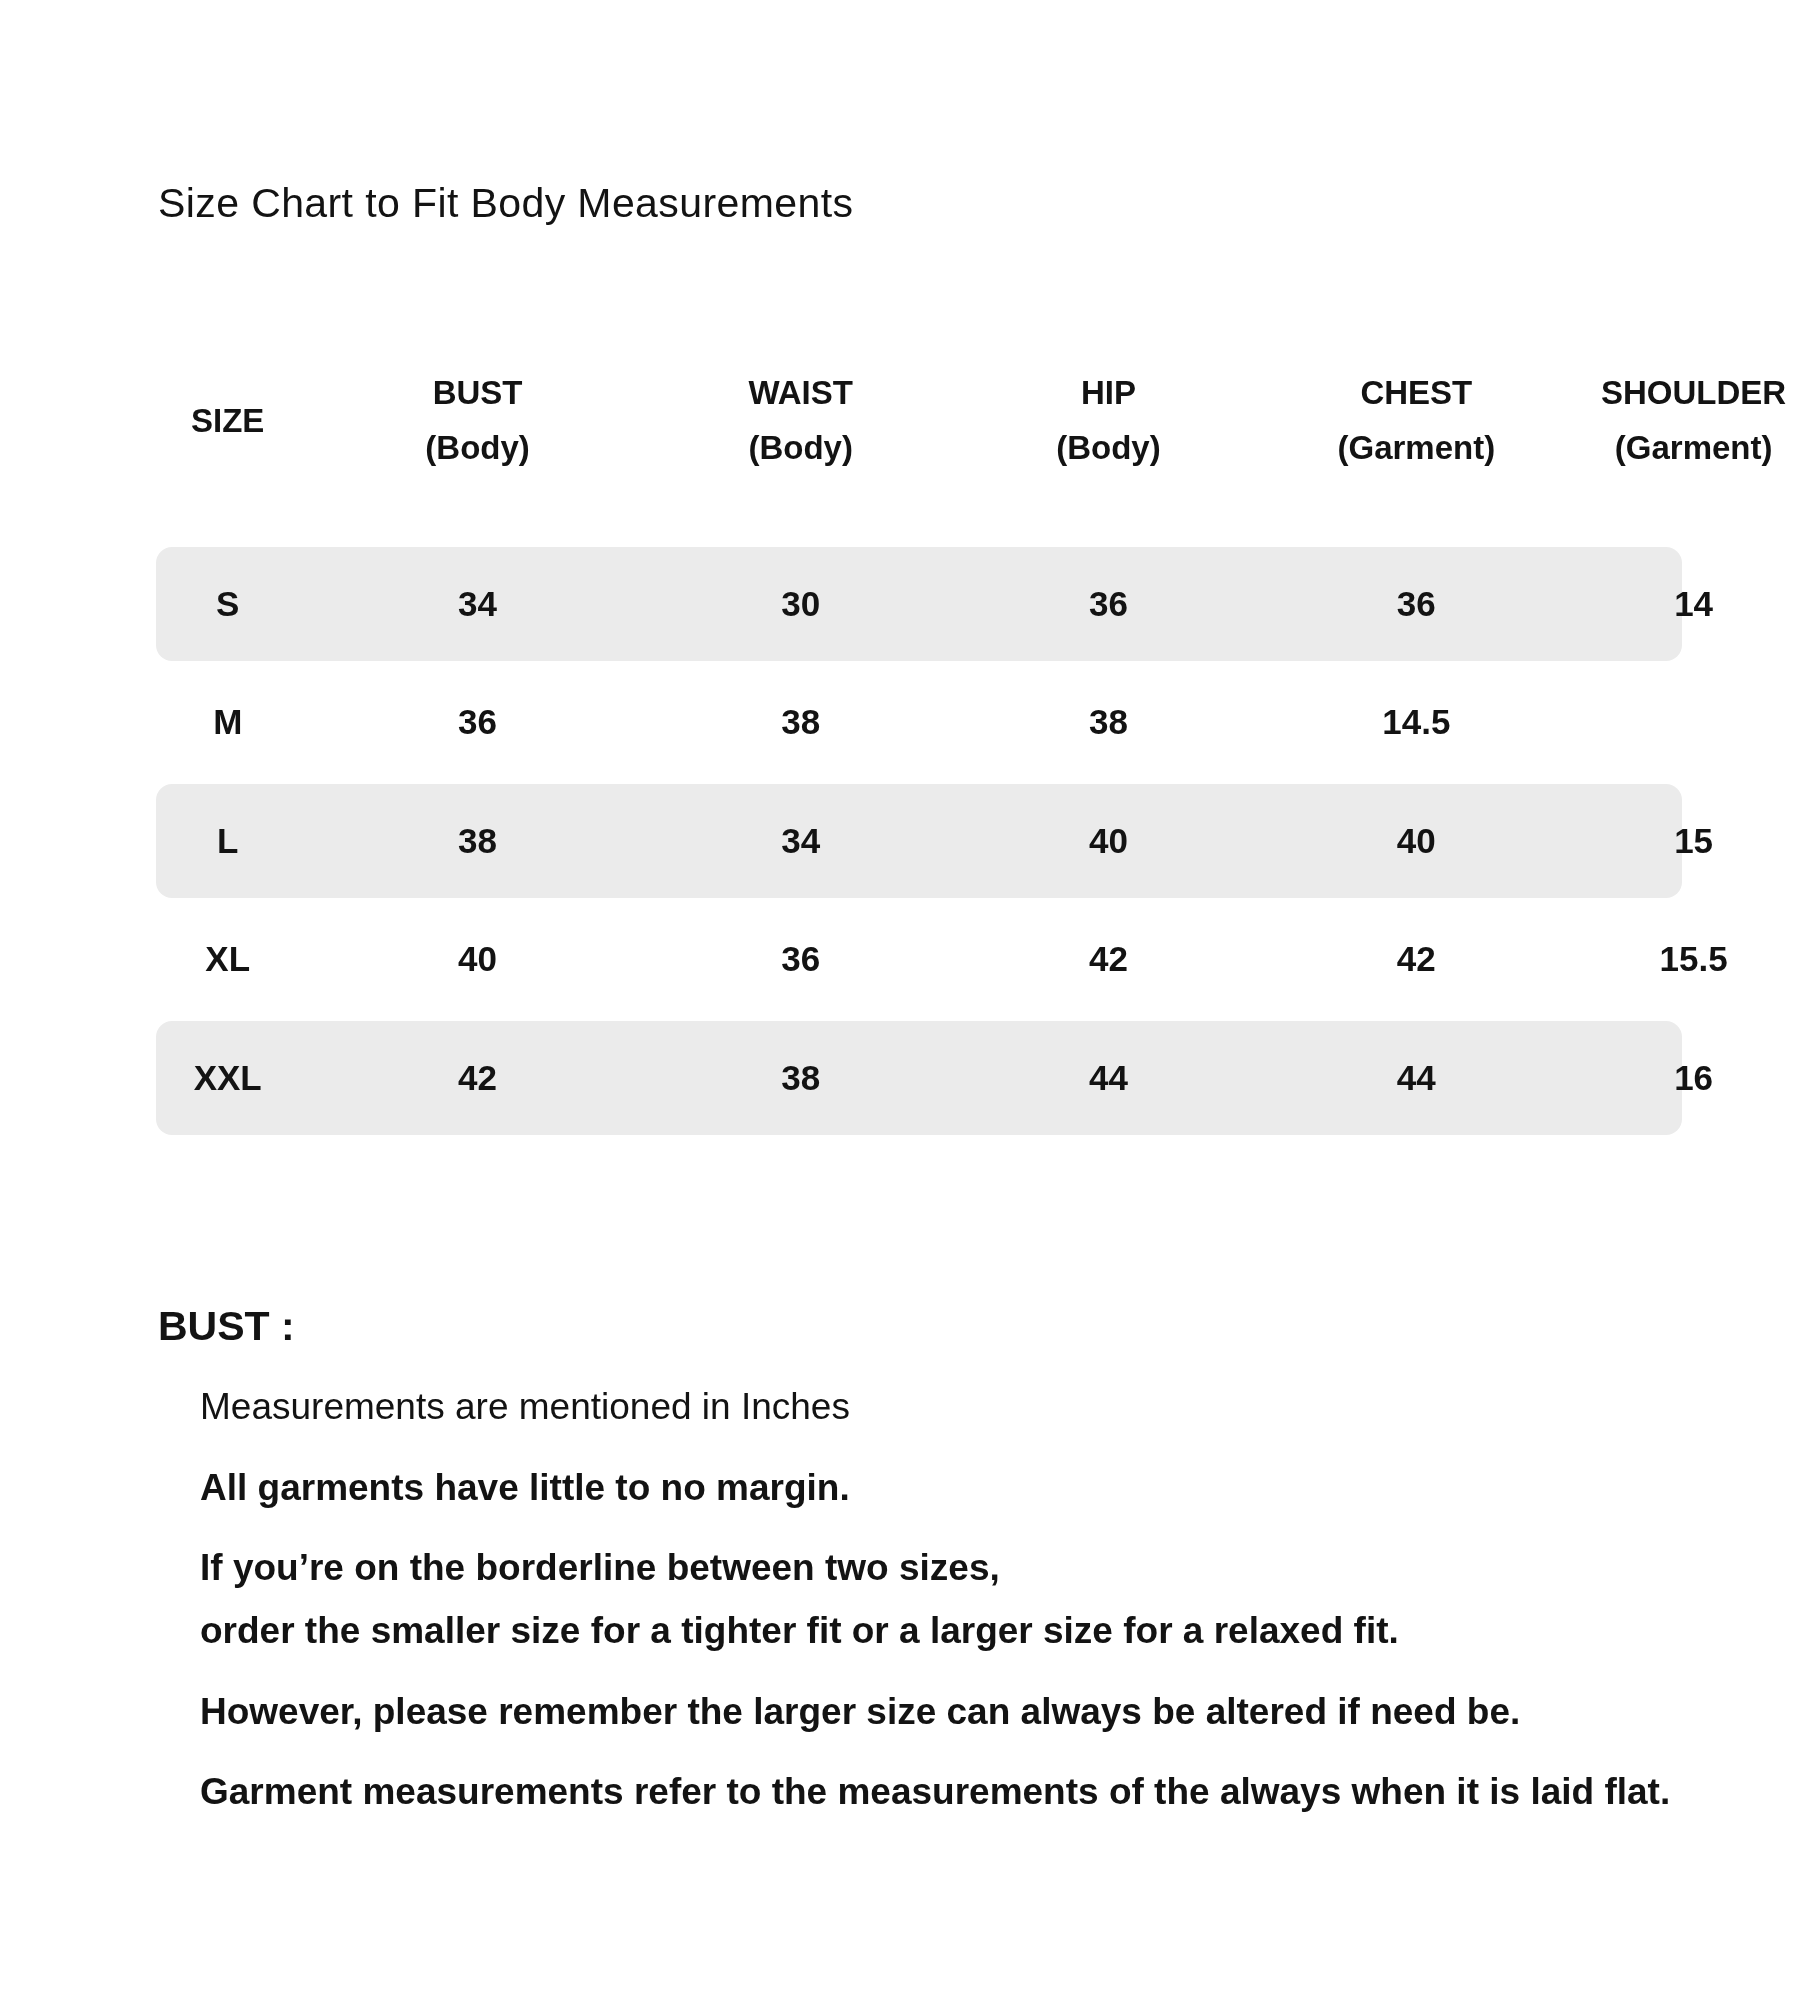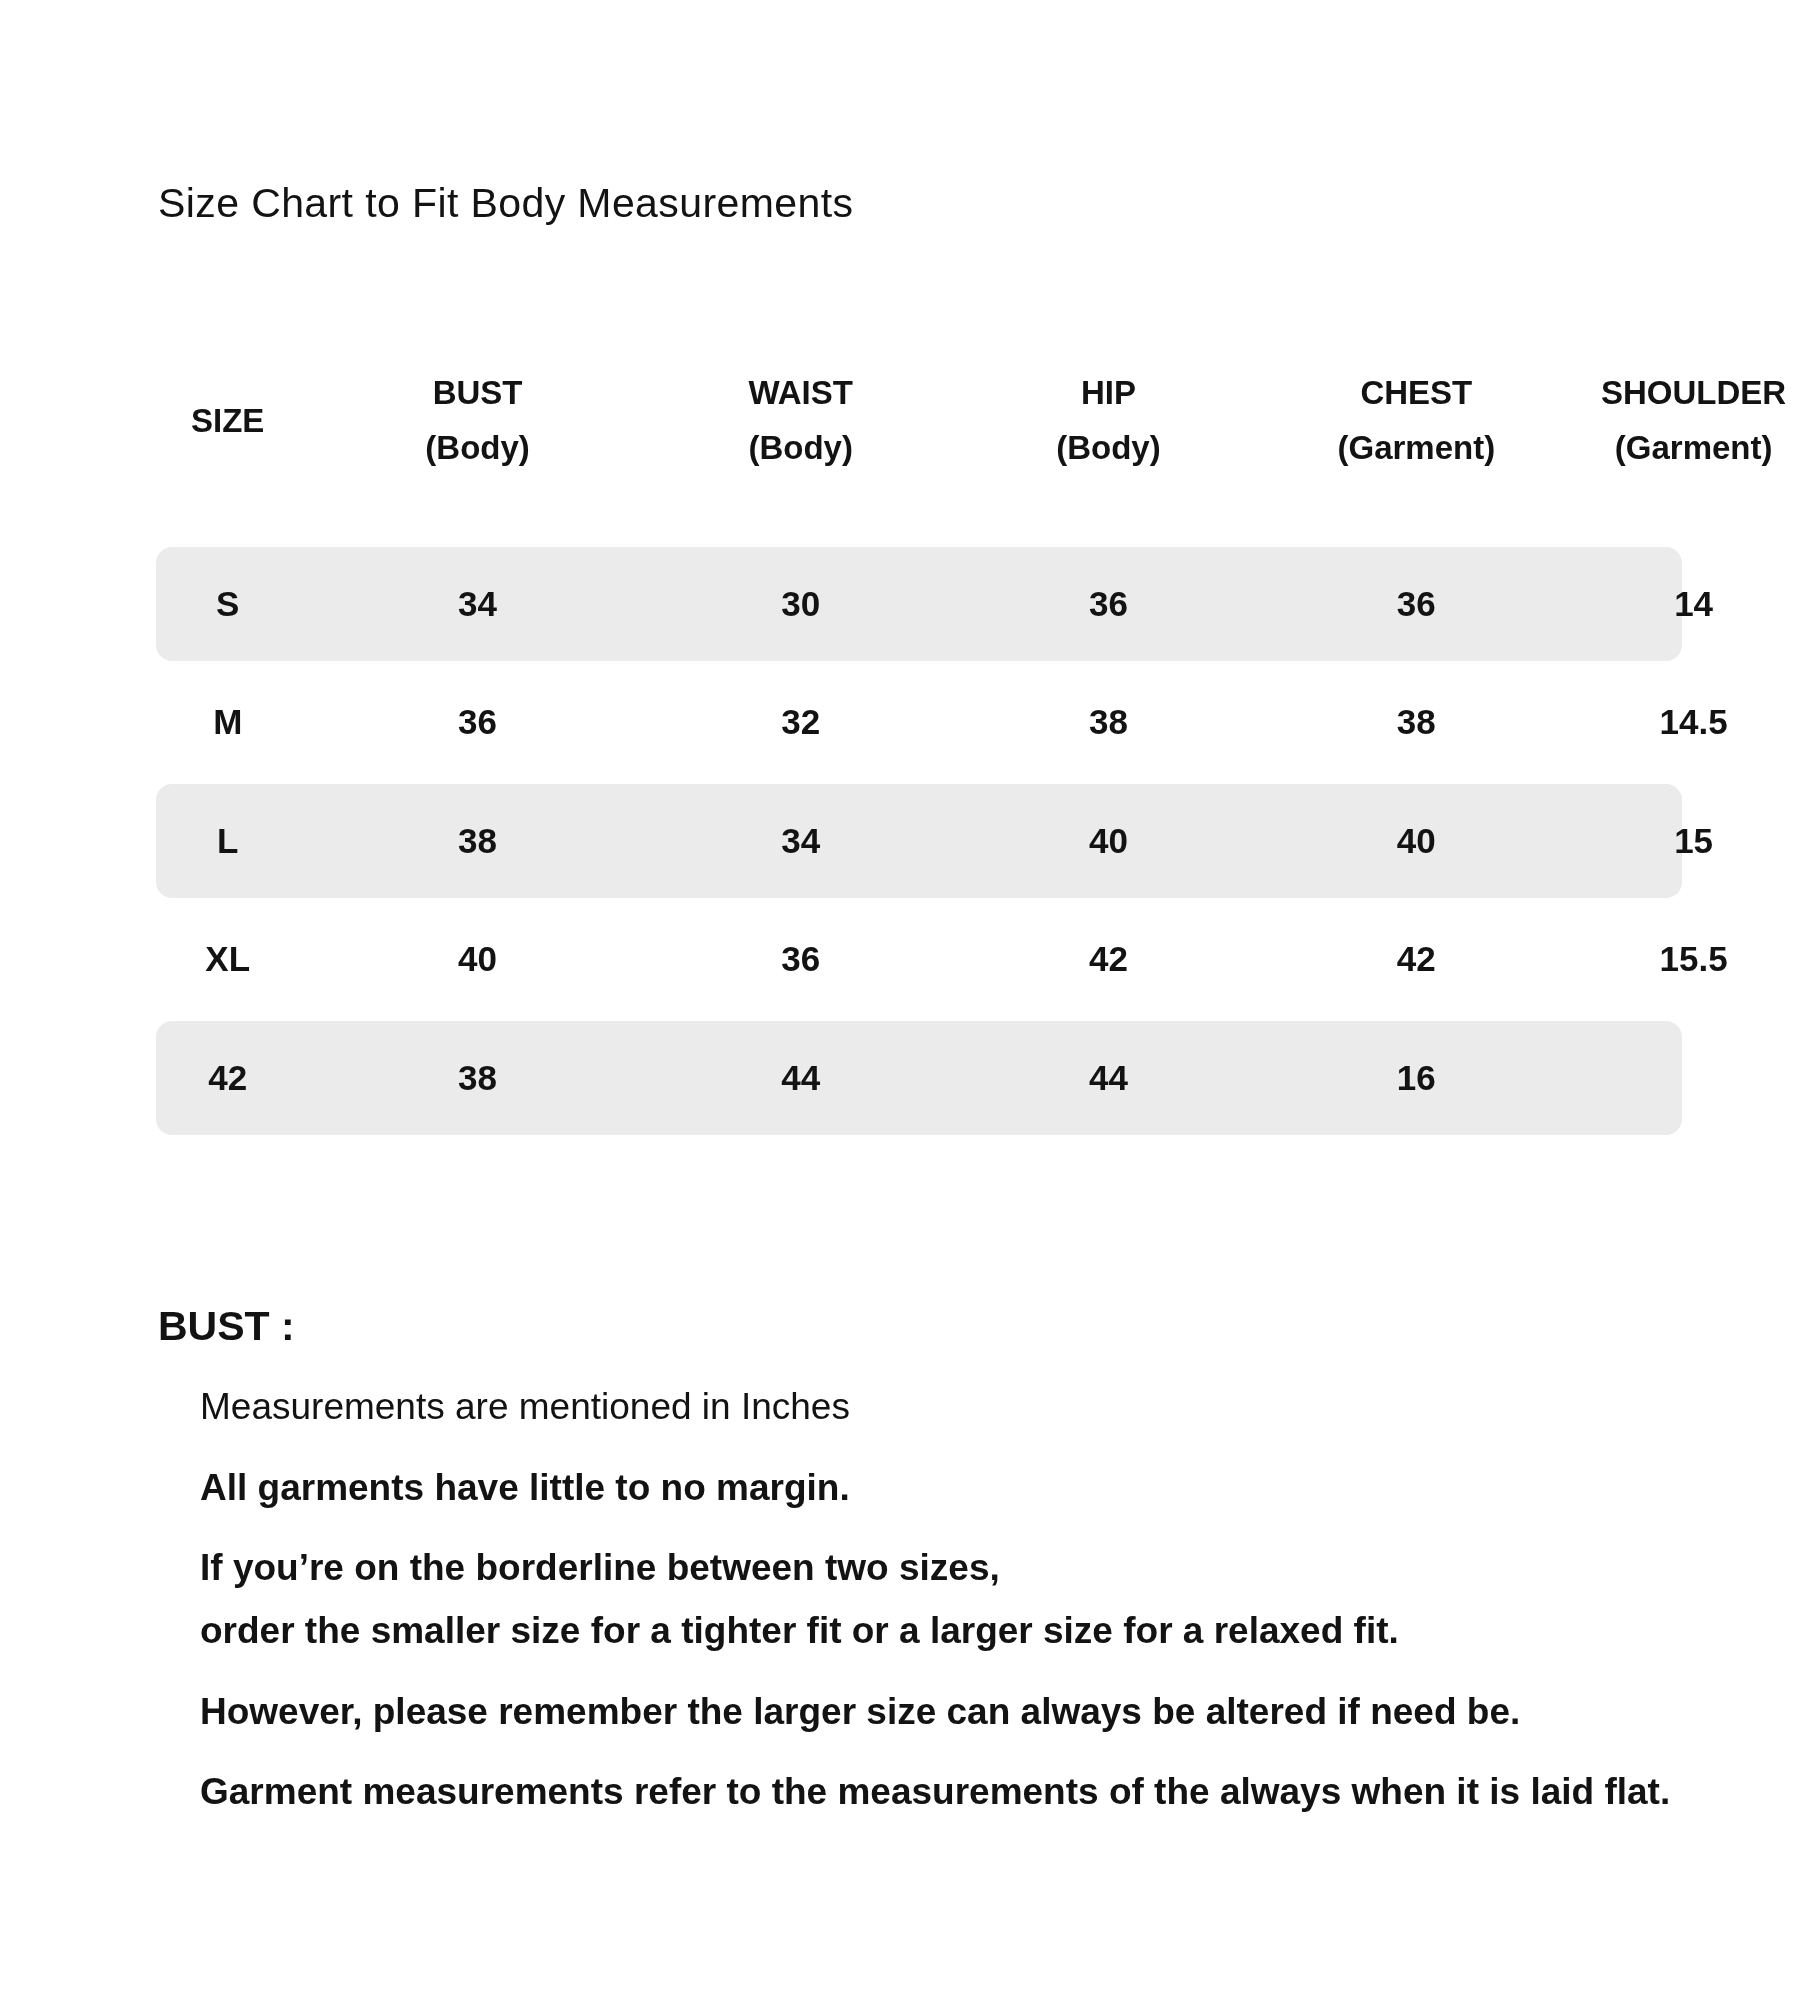--- a/index.html
+++ b/index.html
@@ -132,21 +132,20 @@
       <div class="td">34</div>
       <div class="td">30</div>
       <div class="td">36</div>
       <div class="td">36</div>
       <div class="td">14</div>
     </div>
 
     <div class="tr grid-row">
       <div class="td">M</div>
       <div class="td">36</div>
-      <div class="td">32</div>
       <div class="td">38</div>
       <div class="td">38</div>
       <div class="td">14.5</div>
     </div>
 
     <div class="tr stripe grid-row">
       <div class="td">L</div>
       <div class="td">38</div>
       <div class="td">34</div>
       <div class="td">40</div>
@@ -157,20 +156,21 @@
     <div class="tr grid-row">
       <div class="td">XL</div>
       <div class="td">40</div>
       <div class="td">36</div>
       <div class="td">42</div>
       <div class="td">42</div>
       <div class="td">15.5</div>
     </div>
 
     <div class="tr stripe grid-row">
+      <div class="td">XXL</div>
       <div class="td">42</div>
       <div class="td">38</div>
       <div class="td">44</div>
       <div class="td">44</div>
       <div class="td">16</div>
     </div>
 
   </div>
 </div>
 

